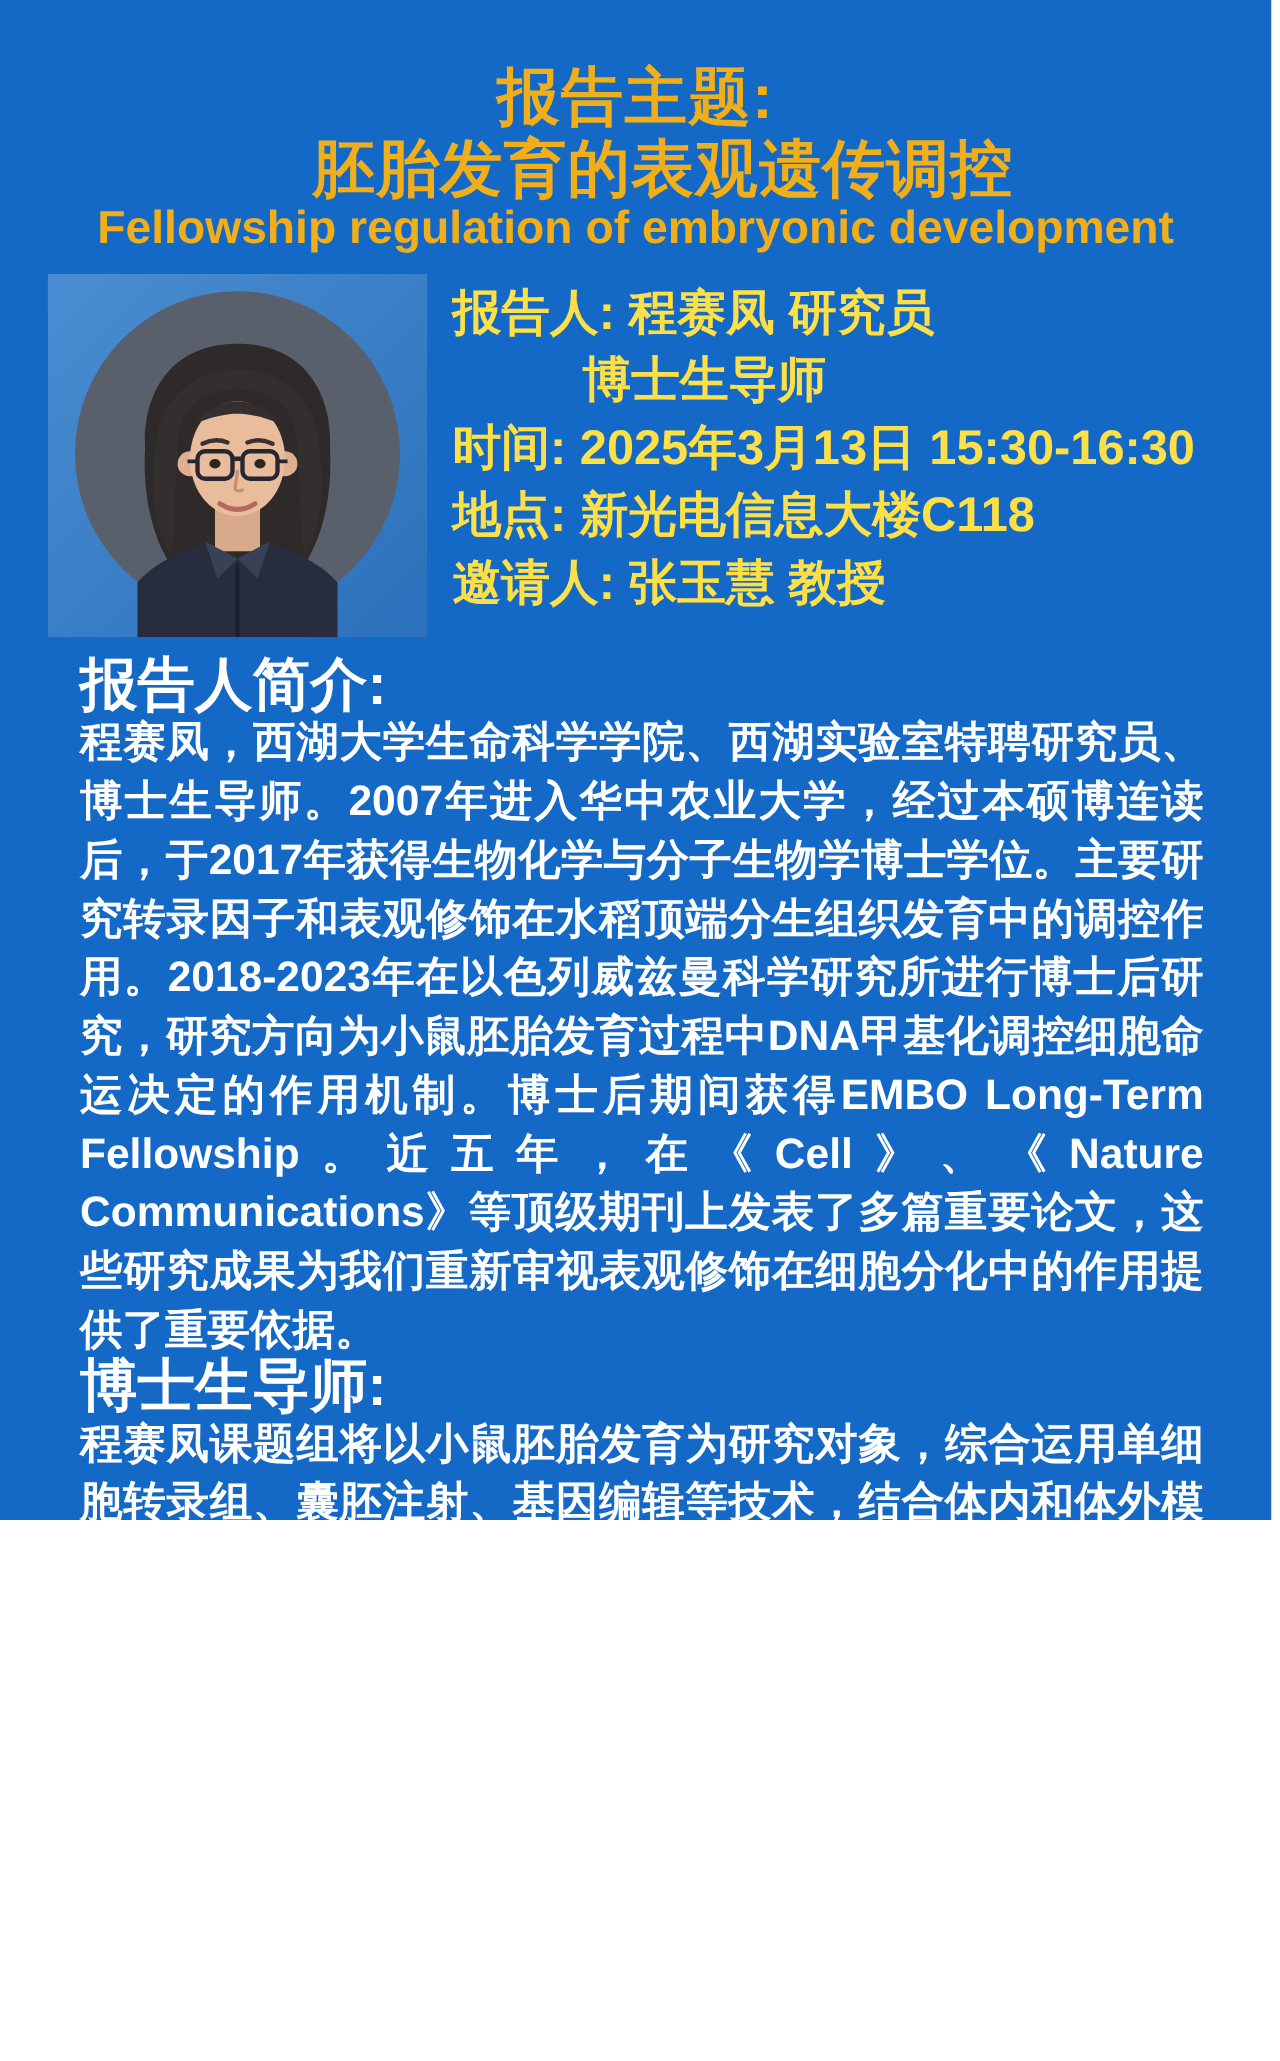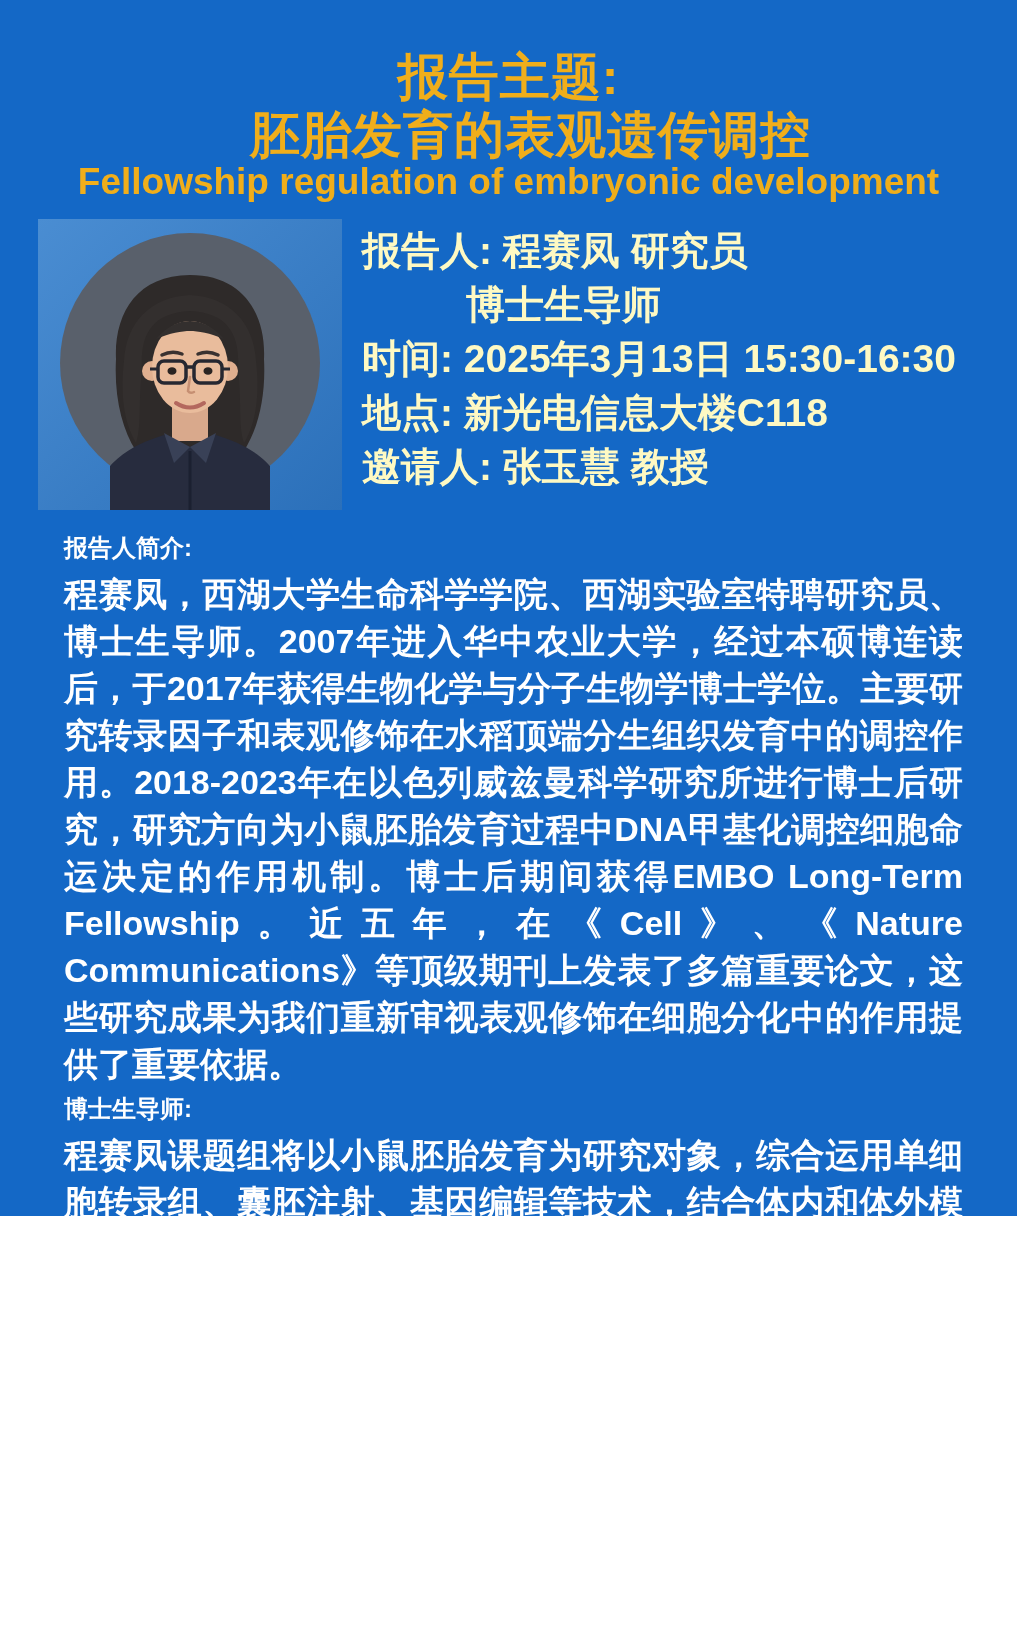--- a/index.html
+++ b/index.html
@@ -21,32 +21,32 @@
   .title-en{top:161px;font-size:37px;letter-spacing:0;}
   
   .photo{
     position:absolute;left:38px;top:219px;width:304px;height:291px;
     overflow:hidden;
   }
   .photo svg{display:block;}
   
   .info{
     position:absolute;left:362px;top:224px;width:640px;
-    color:#fef9c3;font-weight:700;font-size:39px;line-height:54px;white-space:nowrap;
+    color:#fde047;font-weight:700;font-size:39px;line-height:54px;white-space:nowrap;
   }
   .info .indent{padding-left:104px;}
   
   .section{
     position:absolute;left:64px;width:899px;
     color:#FFFFFF;font-weight:700;font-size:34px;line-height:47px;
   }
   .section-bio{top:524px;}
   .section-research{top:1085px;}
   .section h2{
-    margin:0;padding:0;font-size:24px;font-weight:800;line-height:47px;
+    margin:0;padding:0;font-size:46px;font-weight:800;line-height:47px;
   }
   .section p{
     margin:0;padding:0;text-align:justify;text-justify:inter-ideograph;
   }
 </style>
 </head>
 <body>
 
 <div class="poster">
 

